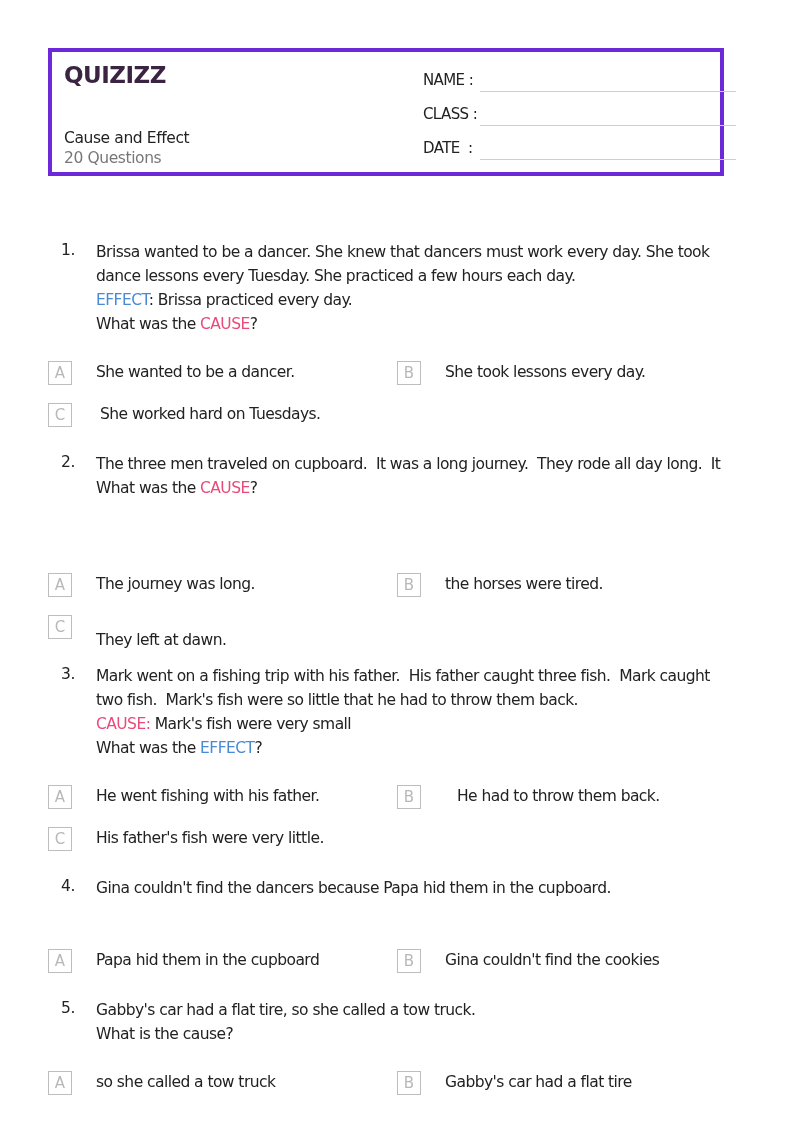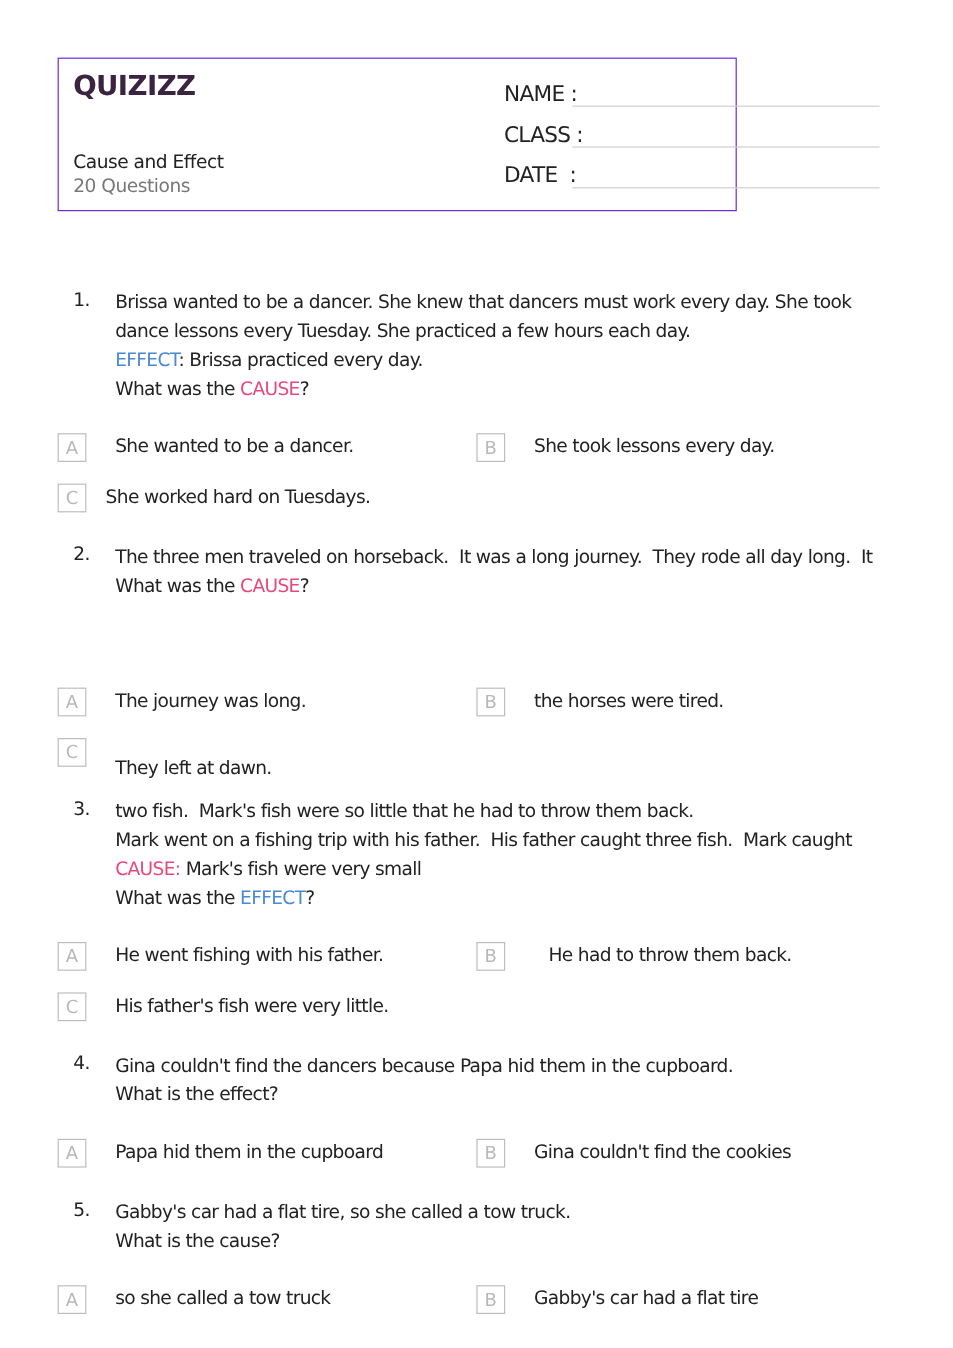--- a/index.html
+++ b/index.html
@@ -1,32 +1,32 @@
 <!DOCTYPE html>
 <html><head>
   <meta charset="utf-8">
   <style>
     * { box-sizing: border-box; margin: 0; padding: 0; }
     html, body { width: 794px; height: 1123px; background: #ffffff; overflow: hidden; }
     body { font-family: "DejaVu Sans", "Liberation Sans", sans-serif; color: #222222; position: relative; }
 
     .header-box {
-      position: absolute; left: 48px; top: 48px; width: 566px; height: 128px;
-      border: 1px solid #6d28d9;
+      position: absolute; left: 48px; top: 48px; width: 676px; height: 128px;
+      border: 4px solid #6d28d9;
     }
     .logo {
       position: absolute; left: 12px; top: 10px;
       font-family: "DejaVu Sans", sans-serif; font-weight: bold; font-size: 23px;
       color: #3a2441; letter-spacing: -0.5px;
     }
     .ws-title { position: absolute; left: 12px; top: 77px; font-size: 15.5px; color: #222; letter-spacing: -0.4px; }
     .ws-count { position: absolute; left: 12px; top: 97px; font-size: 15.5px; color: #777; letter-spacing: -0.4px; }
 
     .field { position: absolute; left: 371px; height: 24px; width: 314px; }
-    .field .label { position: absolute; left: 0; top: 0; font-size: 18px; color: #222; letter-spacing: -0.6px; }
+    .field .label { position: absolute; left: 0; top: 0; font-size: 15px; color: #222; letter-spacing: -0.6px; }
     .field .line { position: absolute; left: 57px; top: 20px; width: 256px; height: 1px; background: #cfcfcf; }
 
     .q-num { position: absolute; left: 61px; font-size: 15.5px; color: #222; letter-spacing: -0.4px; }
     .q-text { position: absolute; left: 96px; width: 645px; font-size: 15.5px; line-height: 24px; color: #222; letter-spacing: -0.55px; }
     .blue { color: #4a89d4; }
     .pink { color: #e8497b; }
 
     .opt-box {
       position: absolute; width: 24px; height: 24px; border: 1px solid #bdbdbd;
       font-size: 15px; color: #b8b8b8; text-align: center; line-height: 22px;
@@ -61,58 +61,57 @@
     <div>Brissa wanted to be a dancer. She knew that dancers must work every day. She took</div>
     <div>dance lessons every Tuesday. She practiced a few hours each day.</div>
     <div><span class="blue">EFFECT</span><span>:</span><span style="white-space:pre;"> Brissa practiced every day.</span></div>
     <div><span style="white-space:pre;">What was the </span><span class="pink">CAUSE</span><span>?</span></div>
   </div>
   <div class="opt-box" style="left:48px; top:361px;">A</div>
   <div class="opt-text" style="left:96px; top:363px;">She wanted to be a dancer.</div>
   <div class="opt-box" style="left:397px; top:361px;">B</div>
   <div class="opt-text" style="left:445px; top:363px;">She took lessons every day.</div>
   <div class="opt-box" style="left:48px; top:403px;">C</div>
-  <div class="opt-text" style="left:88px; top:405px;text-align:center;">She worked hard on Tuesdays.</div>
+  <div class="opt-text" style="left:100px; top:405px;text-align:center;">She worked hard on Tuesdays.</div>
 </div>
 
 <div>
   <div class="q-num" style="top:453px;">2.</div>
   <div class="q-text" style="top:452px;">
-    <div style="white-space:pre;">The three men traveled on horseback.  It was a long journey.  They rode all day long.  It</div>
+    <div style="white-space:pre;">The three men traveled on cupboard.  It was a long journey.  They rode all day long.  It</div>
     <div><span style="white-space:pre;">What was the </span><span class="pink">CAUSE</span><span>?</span></div>
   </div>
   <div class="opt-box" style="left:48px; top:573px;">A</div>
   <div class="opt-text" style="left:96px; top:575px;">The journey was long.</div>
   <div class="opt-box" style="left:397px; top:573px;">B</div>
   <div class="opt-text" style="left:445px; top:575px;">the horses were tired.</div>
   <div class="opt-box" style="left:48px; top:615px;">C</div>
   <div class="opt-text" style="left:96px; top:631px;">They left at dawn.</div>
 </div>
 
 <div>
   <div class="q-num" style="top:665px;">3.</div>
   <div class="q-text" style="top:664px;">
+    <div style="white-space:pre;">Mark went on a fishing trip with his father.  His father caught three fish.  Mark caught</div>
     <div style="white-space:pre;">two fish.  Mark's fish were so little that he had to throw them back.</div>
-    <div style="white-space:pre;">Mark went on a fishing trip with his father.  His father caught three fish.  Mark caught</div>
     <div><span class="pink">CAUSE:</span><span style="white-space:pre;"> Mark's fish were very small</span></div>
     <div><span style="white-space:pre;">What was the </span><span class="blue">EFFECT</span><span>?</span></div>
   </div>
   <div class="opt-box" style="left:48px; top:785px;">A</div>
   <div class="opt-text" style="left:96px; top:787px;">He went fishing with his father.</div>
   <div class="opt-box" style="left:397px; top:785px;">B</div>
   <div class="opt-text" style="left:445px; top:787px;margin-left:12px;">He had to throw them back.</div>
   <div class="opt-box" style="left:48px; top:827px;">C</div>
   <div class="opt-text" style="left:96px; top:829px;">His father's fish were very little.</div>
 </div>
 
 <div>
   <div class="q-num" style="top:877px;">4.</div>
   <div class="q-text" style="top:876px;">
     <div>Gina couldn't find the dancers because Papa hid them in the cupboard.</div>
-    <div>What is the effect?</div>
   </div>
   <div class="opt-box" style="left:48px; top:949px;">A</div>
   <div class="opt-text" style="left:96px; top:951px;">Papa hid them in the cupboard</div>
   <div class="opt-box" style="left:397px; top:949px;">B</div>
   <div class="opt-text" style="left:445px; top:951px;">Gina couldn't find the cookies</div>
 </div>
 
 <div>
   <div class="q-num" style="top:999px;">5.</div>
   <div class="q-text" style="top:998px;">

